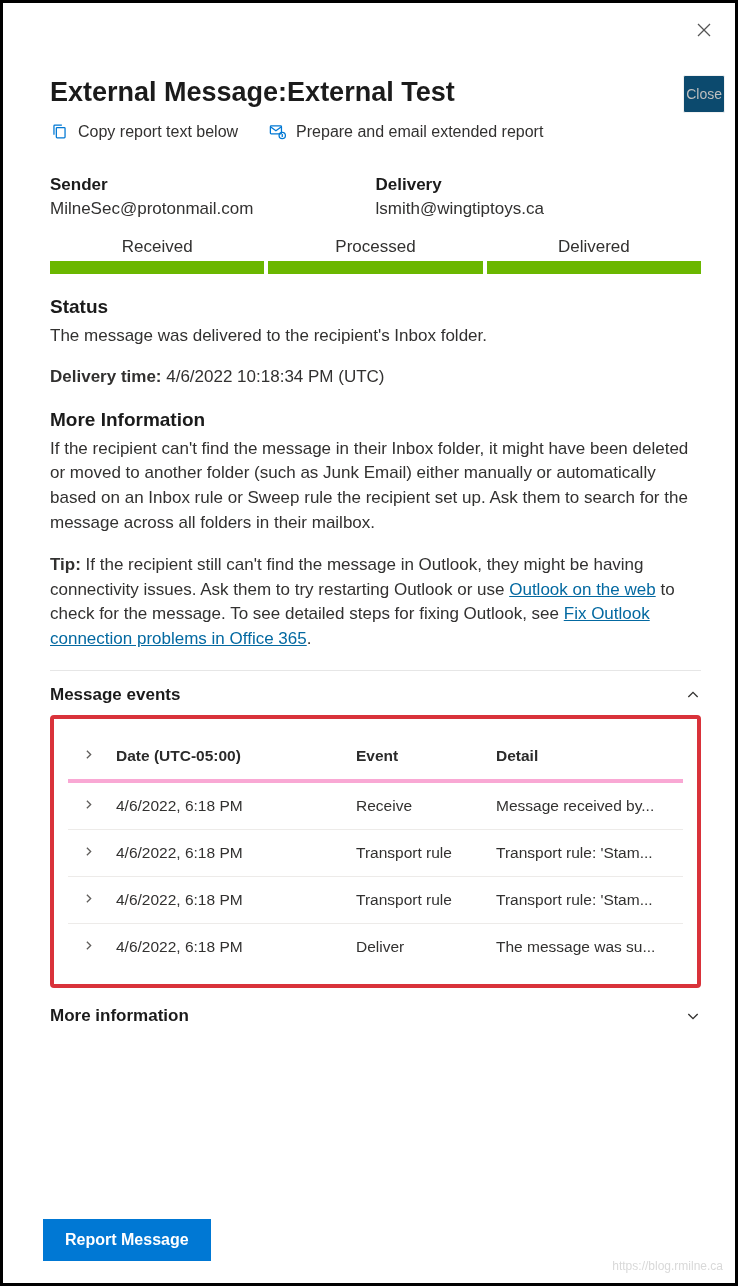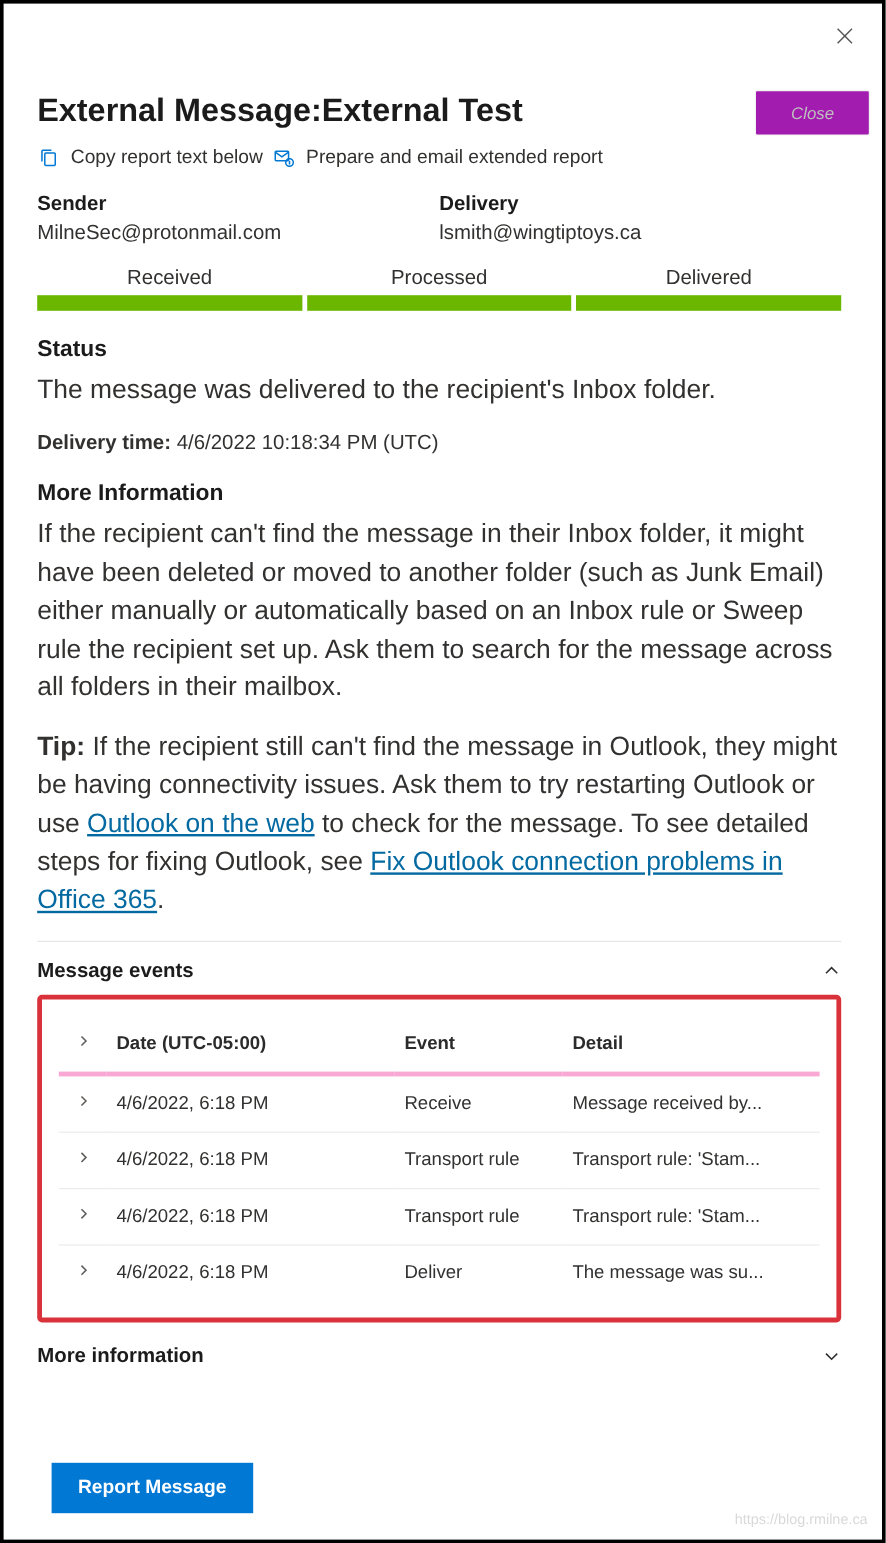--- a/index.html
+++ b/index.html
@@ -27,43 +27,42 @@
       top: 18px;
       right: 22px;
       cursor: pointer;
       color: #555;
     }
     .close-x svg { width: 18px; height: 18px; }
     .close-btn-ghost {
       position: absolute;
       top: 72px;
       right: 10px;
-      padding: 10px 29px;
+      padding: 10px 2px;
       font-size: 14px;
       color: #bfbfbf;
       border: 1px solid #f1f1f1;
       border-radius: 2px;
-      background: #a21caf;
-      cursor: pointer;
-      font-style: italic;
+      background: #0c4a6e;
+      cursor: pointer;
     }
     .content {
-      padding: 74px 34px 0 28px;
+      padding: 74px 34px 0 47px;
     }
     .title {
       font-size: 27px;
       font-weight: 700;
       color: #1b1b1b;
       margin-bottom: 14px;
     }
     .action-row {
       display: flex;
-      gap: 8px;
+      gap: 30px;
       align-items: center;
-      margin-bottom: 19px;
+      margin-bottom: 34px;
     }
     .action-link {
       display: flex;
       align-items: center;
       gap: 9px;
       font-size: 16px;
       color: #323130;
       cursor: pointer;
     }
     .action-link .ico { color: #0078d4; display:flex; }
@@ -94,21 +93,21 @@
       height: 13px;
       background: #6bb700;
     }
     .section-h {
       font-weight: 700;
       font-size: 19px;
       color: #1b1b1b;
       margin-bottom: 6px;
     }
     .para {
-      font-size: 22px;
+      font-size: 17px;
       color: #323130;
       line-height: 1.45;
       margin-bottom: 18px;
     }
     .dtime-row {
       font-size: 17px;
       color: #323130;
       margin-bottom: 22px;
     }
     .dtime-row b { font-weight: 700; }

